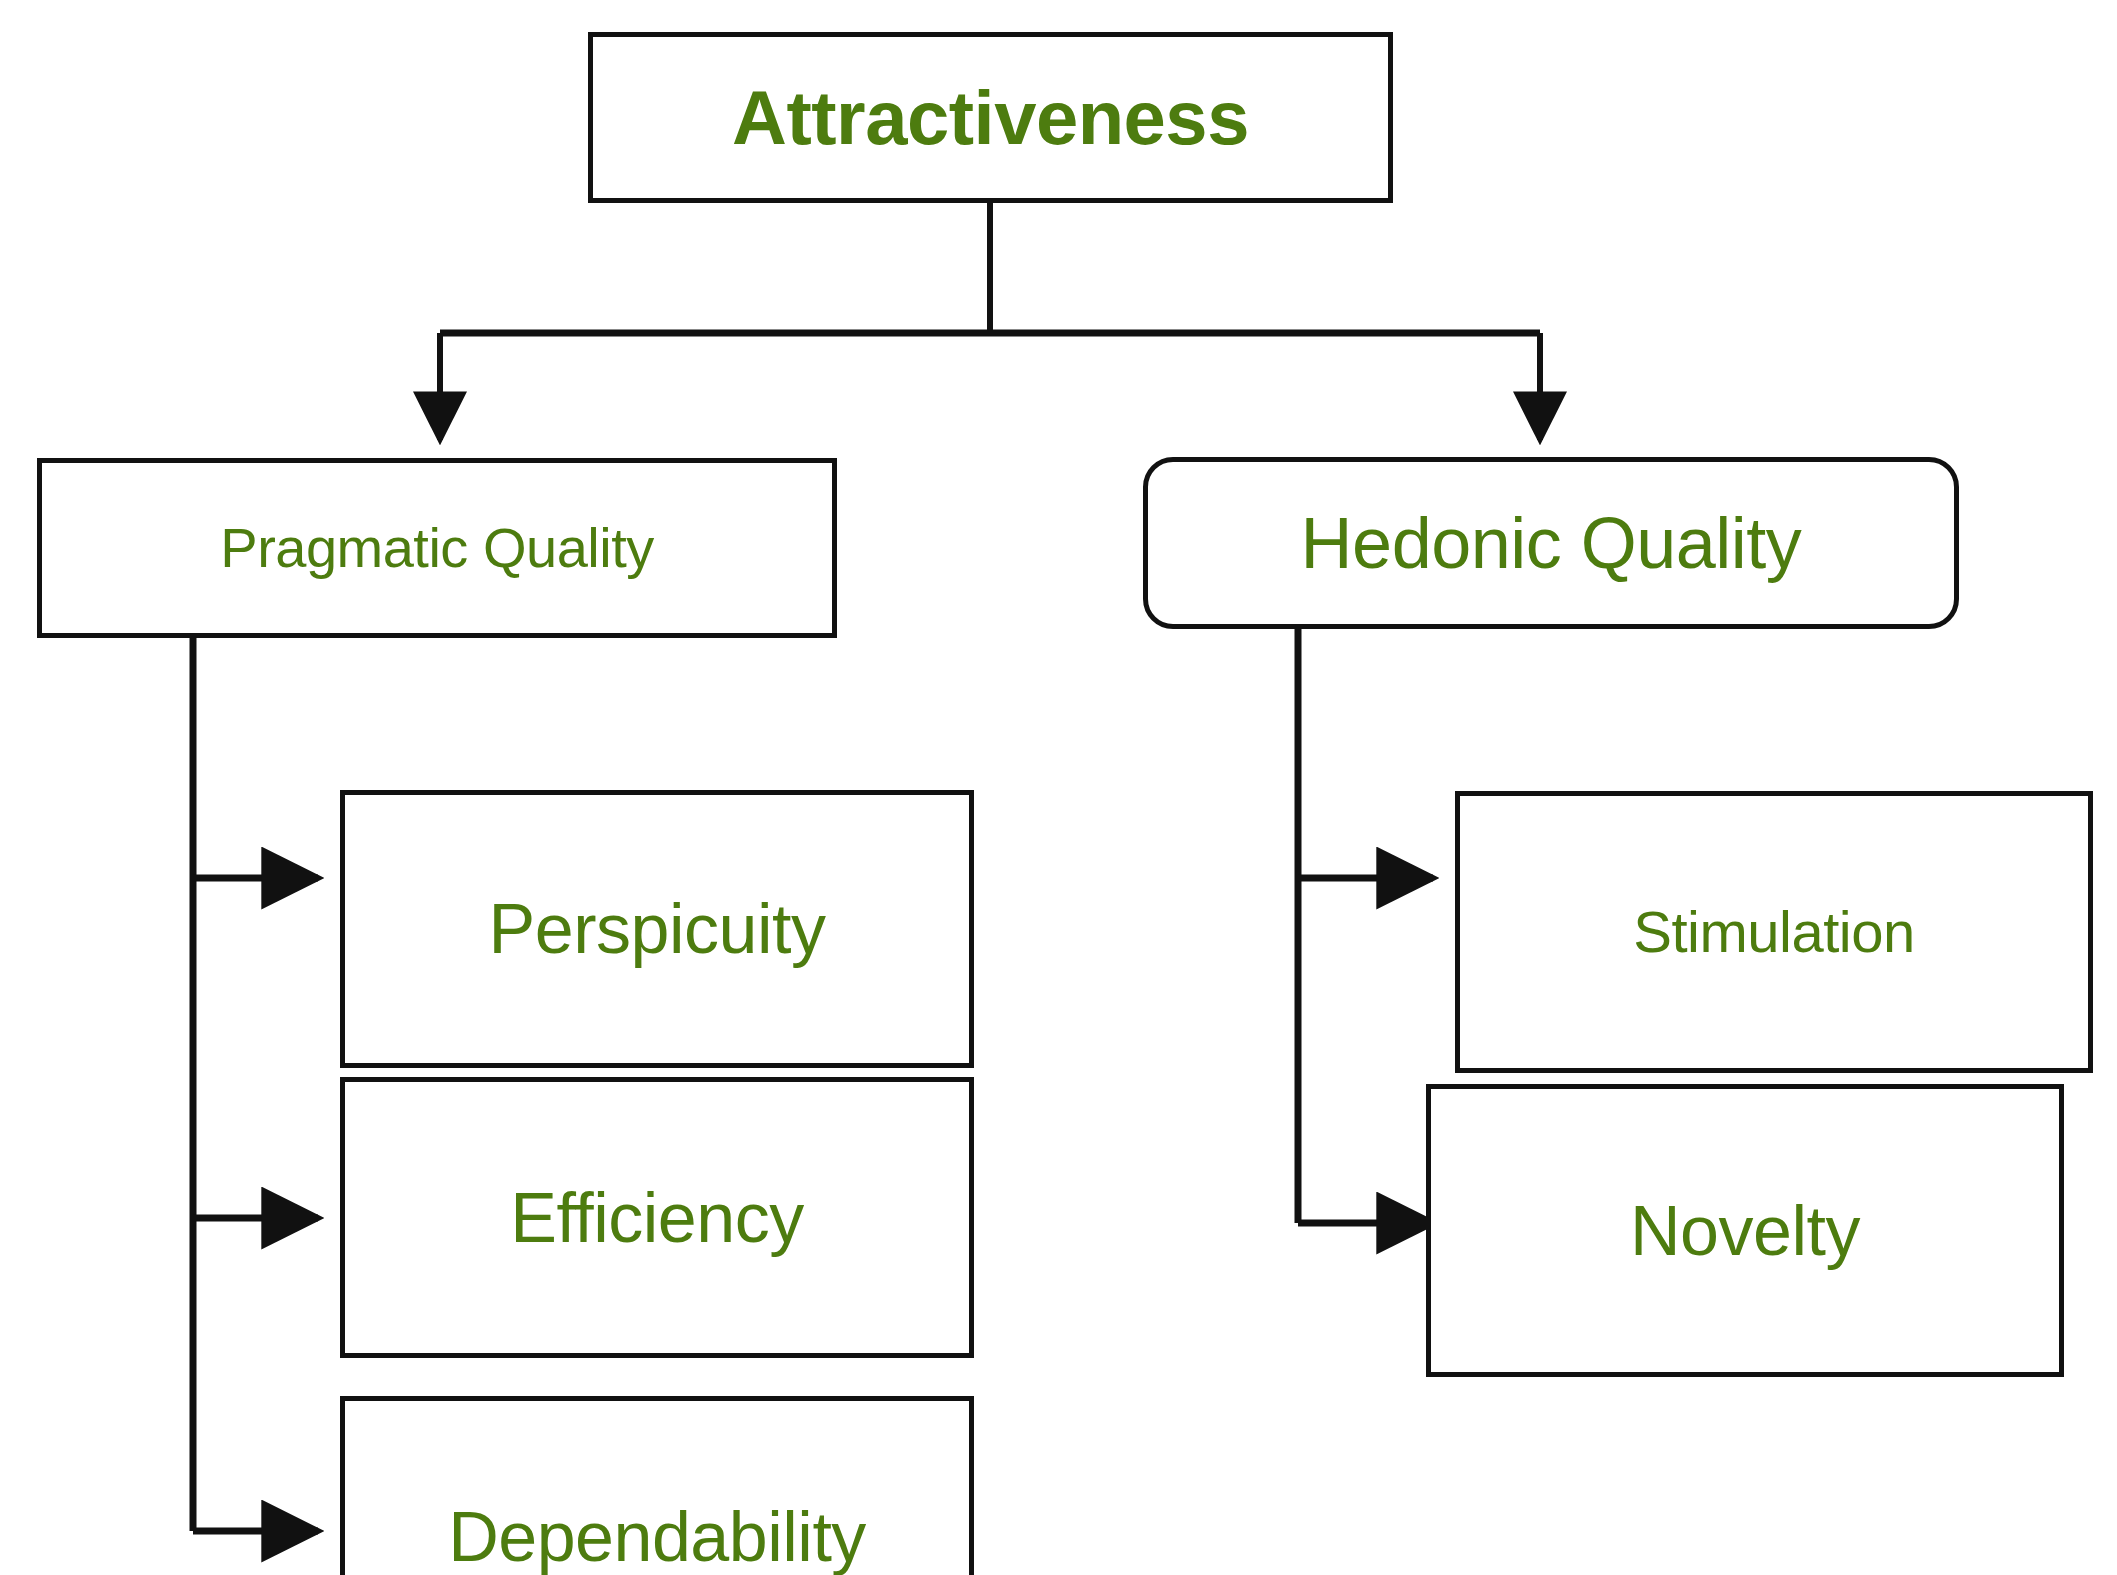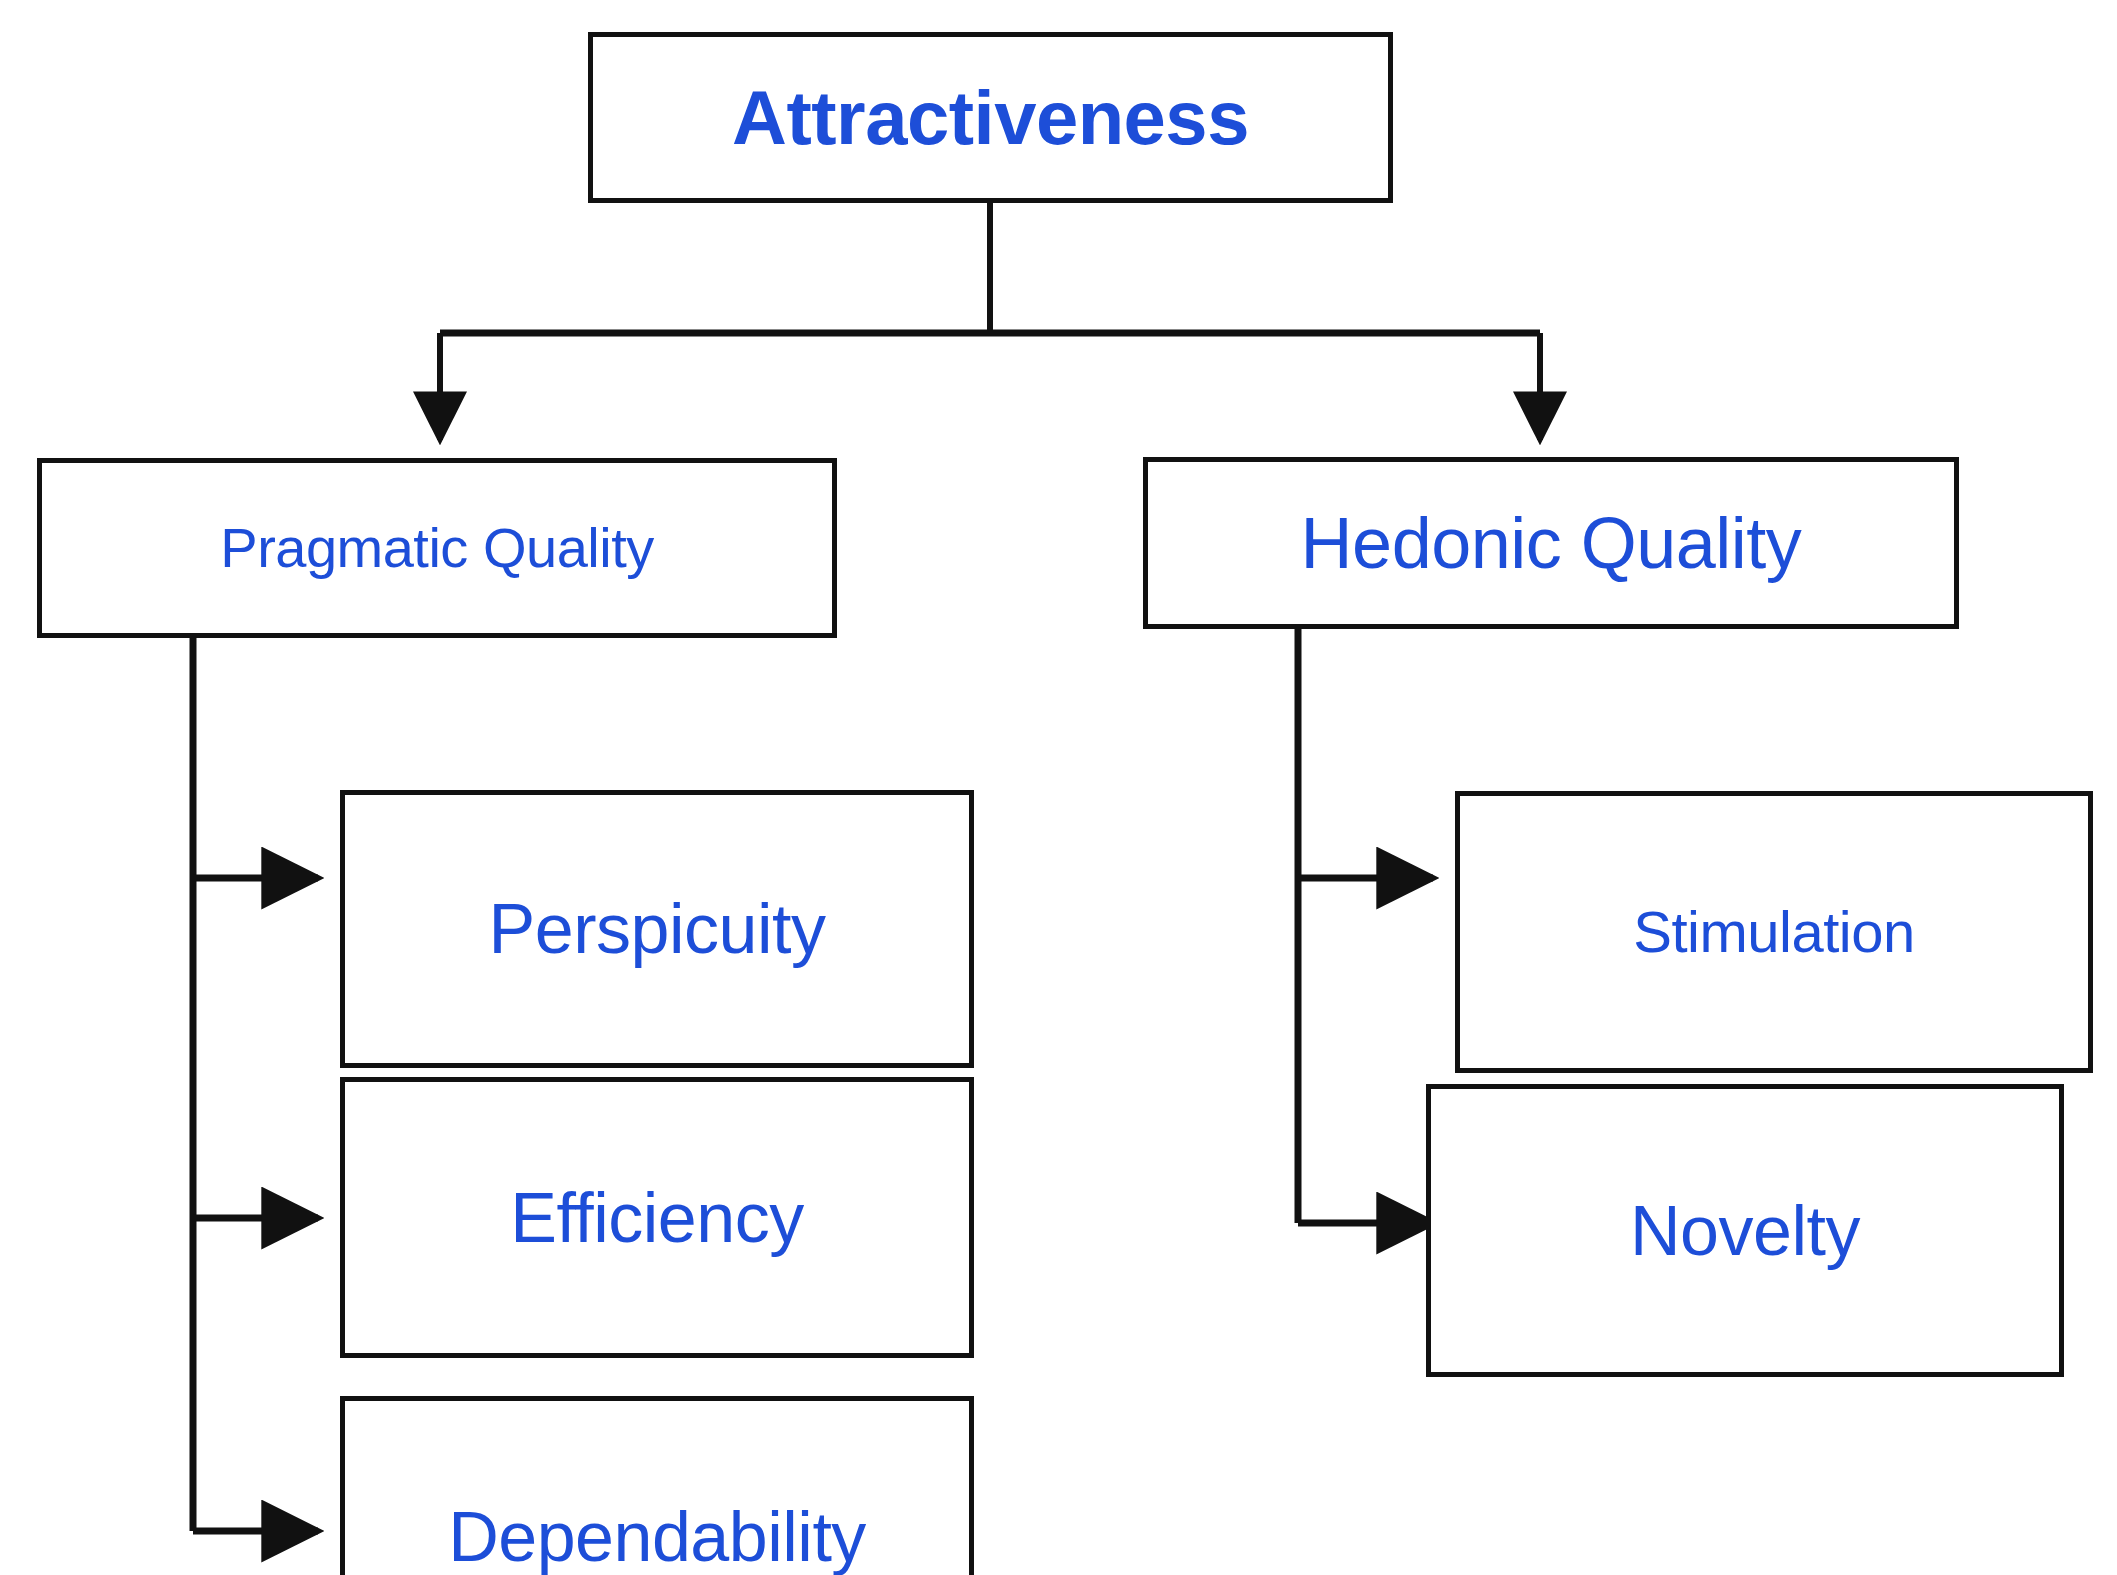--- a/index.html
+++ b/index.html
@@ -22,40 +22,40 @@
     position: absolute;
     box-sizing: border-box;
     background: #ffffff;
     border: 5px solid #111111;
     display: flex;
     align-items: center;
     justify-content: center;
     z-index: 3;
   }
   .node-label {
-    color: #1d4ed8;
+    color: #4d7c0f;
     font-family: "Liberation Sans", sans-serif;
     font-weight: 400;
     white-space: nowrap;
     line-height: 1;
     letter-spacing: -0.5px;
   }
   
   #node-attractiveness {
     left: 588px; top: 32px; width: 805px; height: 171px;
   }
   #node-attractiveness .node-label { font-size: 76px; font-weight: 700; }
 
   #node-pragmatic-quality {
     left: 37px; top: 458px; width: 800px; height: 180px;
   }
   #node-pragmatic-quality .node-label { font-size: 56px; }
 
   #node-hedonic-quality {
-    left: 1143px; top: 457px; width: 816px; height: 172px;
+    left: 1143px; top: 457px; width: 816px; height: 172px; border-radius: 30px;
   }
   #node-hedonic-quality .node-label { font-size: 72px; }
 
   #node-perspicuity {
     left: 340px; top: 790px; width: 634px; height: 278px;
   }
   #node-perspicuity .node-label { font-size: 70px; }
 
   #node-efficiency {
     left: 340px; top: 1077px; width: 634px; height: 281px;

